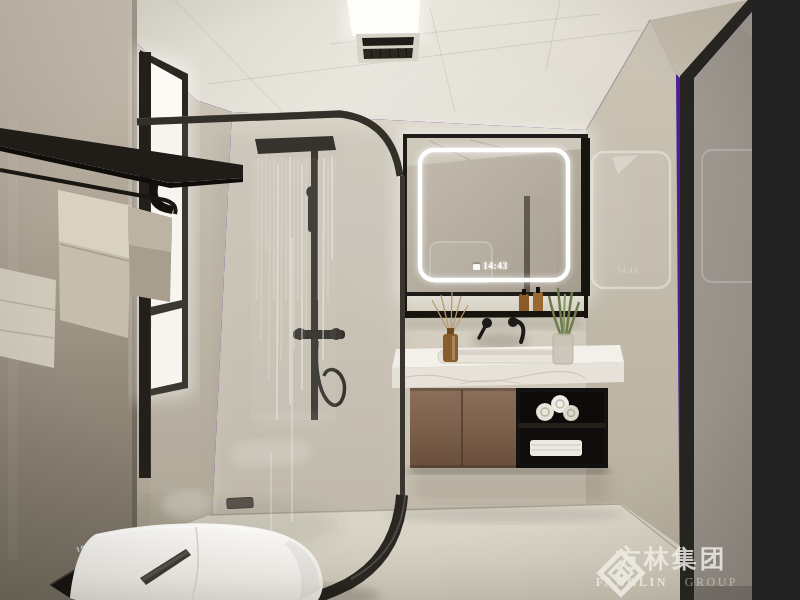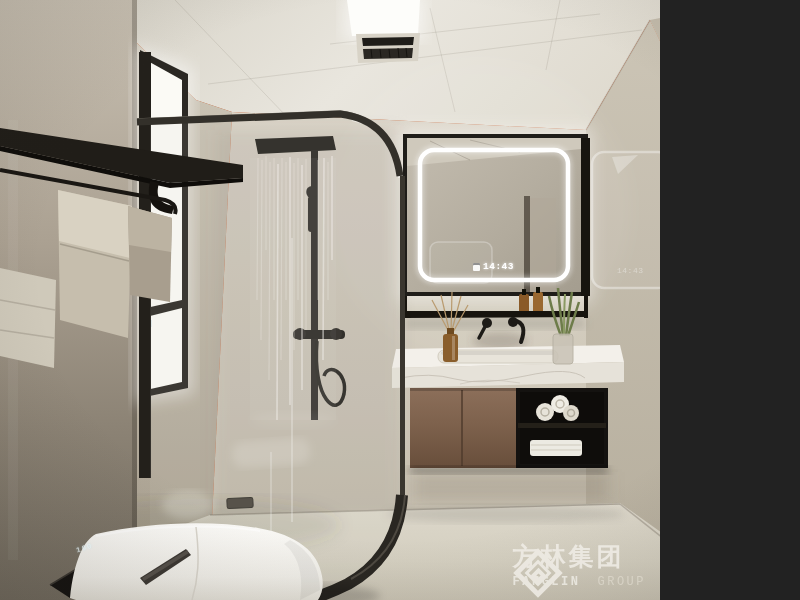--- a/index.html
+++ b/index.html
@@ -1,36 +1,36 @@
 <!DOCTYPE html>
 <html><head>
 <meta charset="utf-8">
 <style>
   html,body{margin:0;padding:0;background:#222;}
-  .stage{position:relative;width:660px;height:600px;overflow:hidden;
-         font-family:Liberation Mono, monospace;background:#c2410c;}
+  .stage{position:relative;width:752px;height:600px;overflow:hidden;
+         font-family:Liberation Serif, serif;background:#4c1d95;}
   .stage svg{position:absolute;inset:0;display:block;}
   .overlay{position:absolute;pointer-events:none;}
   
   .mirror-time{left:473px;top:261px;display:flex;align-items:center;gap:3px;
     color:#fff;font-size:9.5px;font-weight:bold;letter-spacing:.5px;
     text-shadow:0 0 3px rgba(255,255,255,.9);}
   .mirror-time .cal{width:7px;height:8px;background:rgba(255,255,255,.92);
     border-radius:1px;box-shadow:inset 0 2px 0 rgba(60,60,60,.55);}
   
   .wall-time{left:617px;top:266px;color:rgba(255,255,255,.38);font-size:8px;
     letter-spacing:.5px;}
   
   .toilet-display{left:76px;top:544px;transform:rotate(-17deg);
     color:#e7eff1;font-size:7px;letter-spacing:1.5px;
     text-shadow:0 0 2px rgba(180,215,225,.9);opacity:.92;}
   
   .watermark{right:14px;bottom:12px;display:flex;align-items:center;gap:10px;
     color:#f2efe9;opacity:.82;}
-  .wm-cn{font-size:25px;font-weight:600;letter-spacing:3px;line-height:1;}
+  .wm-cn{font-size:25px;font-weight:600;letter-spacing:3px;line-height:1;margin-left:20px;}
   .wm-en{margin-top:5px;font-size:12px;letter-spacing:2.5px;line-height:1;}
   .wm-en .b{font-weight:bold;color:#efede6;}
   .wm-en .l{color:rgba(235,230,220,.62);margin-left:17px;}
 </style>
 </head>
 <body>
 
 <div class="stage">
 <svg width="800" height="600" viewBox="0 0 800 600">
   <defs>

